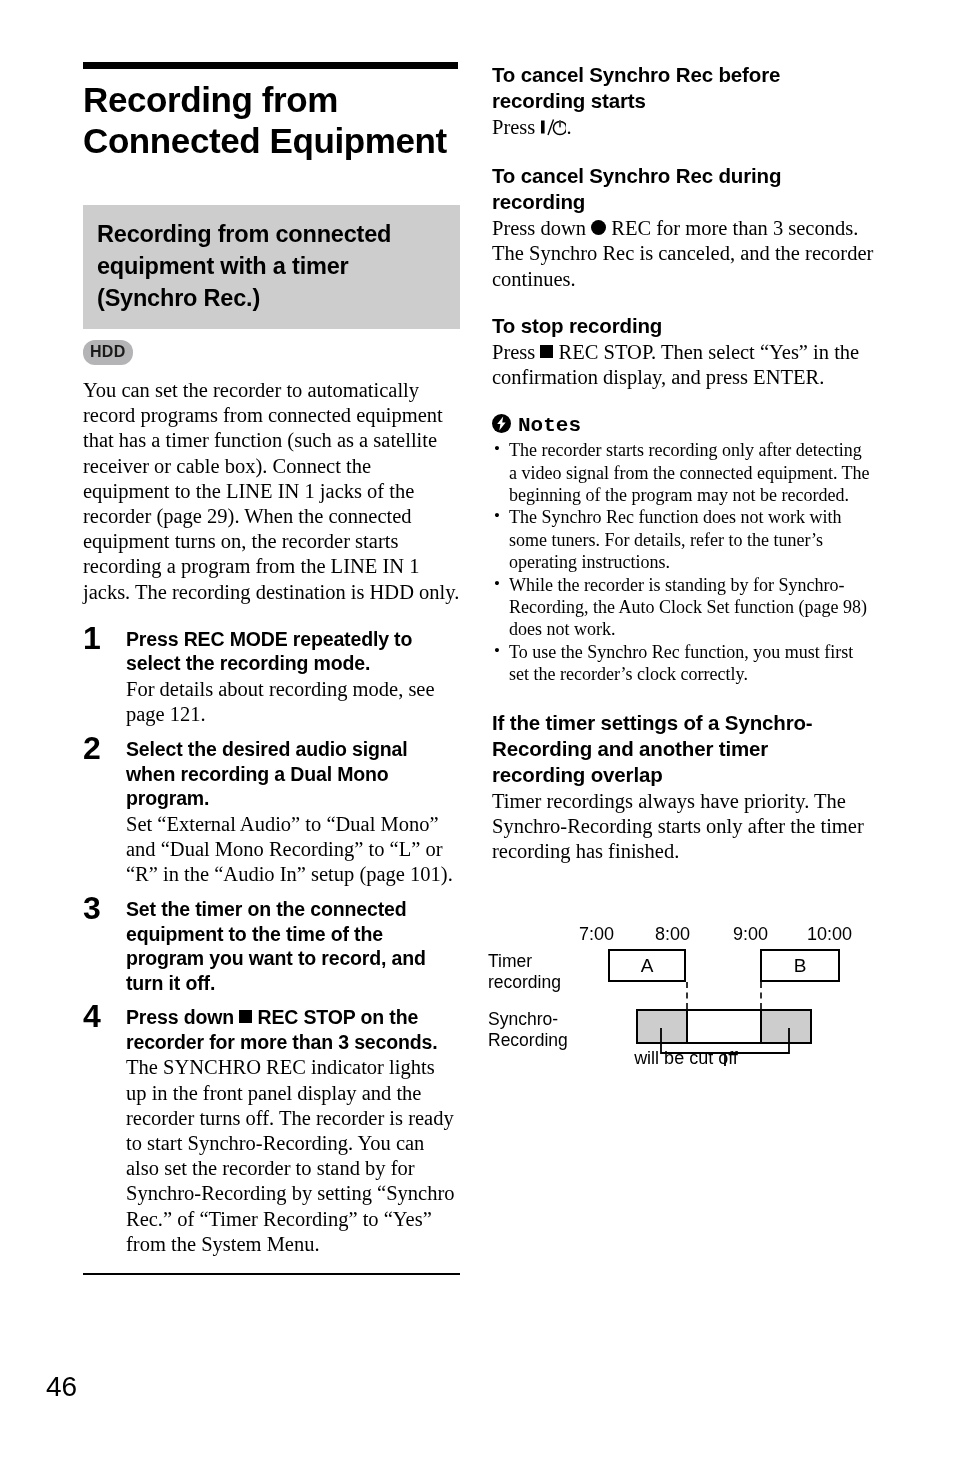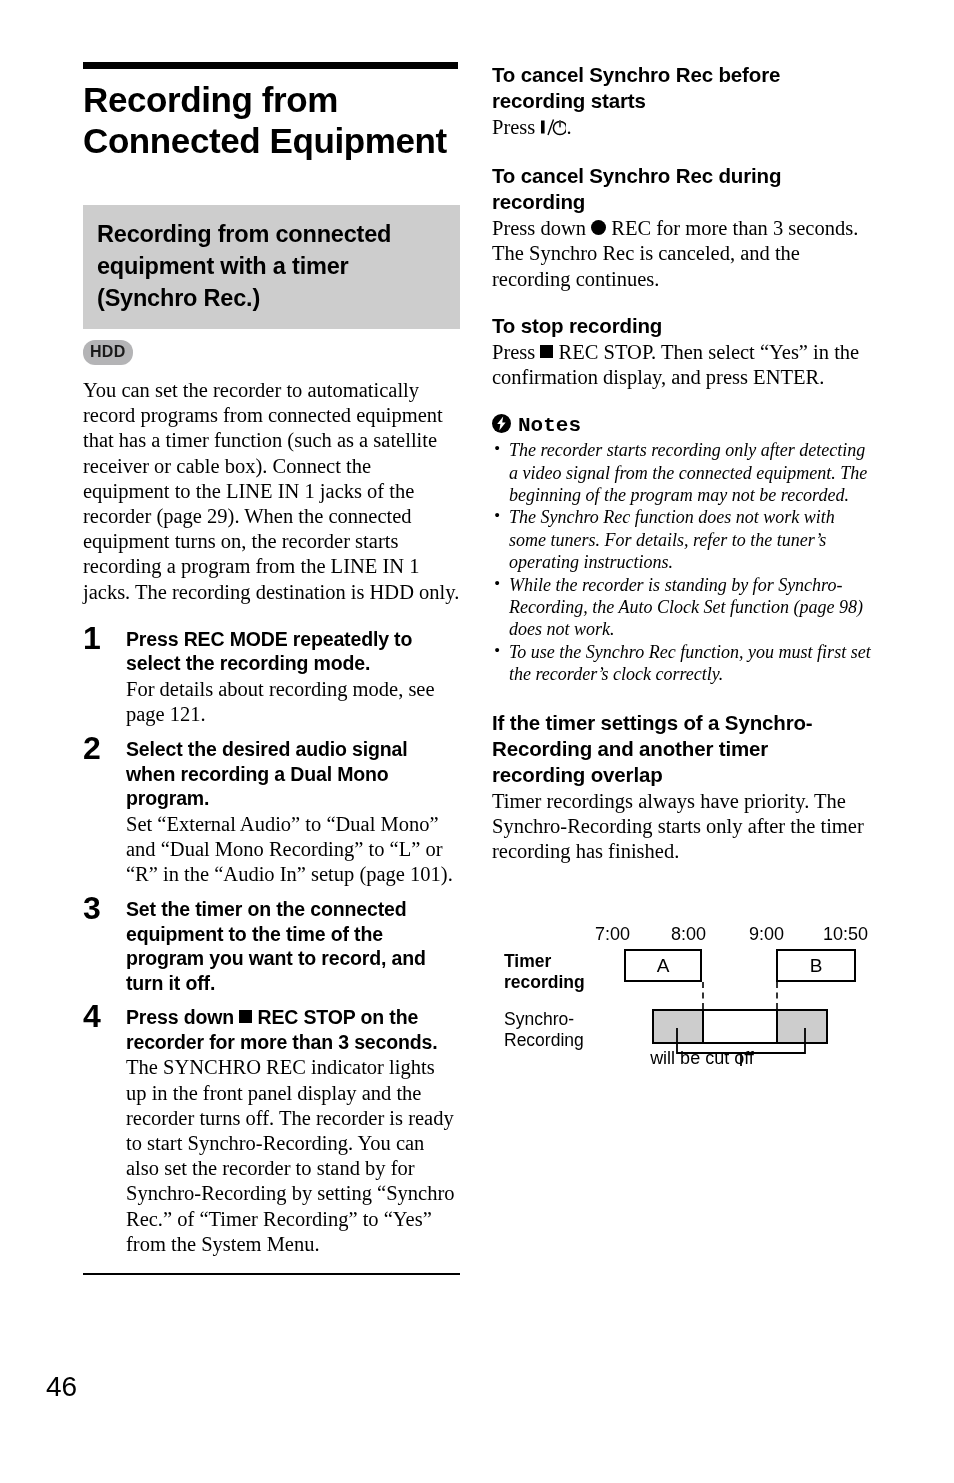--- a/index.html
+++ b/index.html
@@ -147,21 +147,20 @@
     font-family: Liberation Mono, monospace;
     font-weight: bold;
     font-size: 21px;
     line-height: 22px;
   }
   .flash-icon { display: block; }
   ul.notes {
     list-style: none;
     margin: 0;
     padding: 0;
-    font-style: italic;
   }
   ul.notes li {
     position: relative;
     padding-left: 17px;
     font-size: 18px;
     line-height: 22.4px;
     margin-bottom: 0;
   }
   ul.notes li::before {
     content: "\2022";
@@ -188,21 +187,21 @@
     vertical-align: 0px;
   }
   .pwr {
     display: inline-block;
     vertical-align: -2px;
   }
 
   
   #diagram {
     position: absolute;
-    left: 504px;
+    left: 488px;
     top: 918px;
     width: 390px;
     height: 160px;
     font-family: "Liberation Sans", sans-serif;
   }
   #diagram .dlabel {
     position: absolute;
     font-size: 17.5px;
     line-height: 21px;
     white-space: pre-line;
@@ -327,21 +326,21 @@
             <line x1="8" y1="16" x2="13.5" y2="0.5" stroke="#000" stroke-width="1.4"></line>
             <circle cx="20" cy="9" r="6.6" fill="none" stroke="#000" stroke-width="1.5"></circle>
             <rect x="19.2" y="0.8" width="1.6" height="7.6" fill="#fff"></rect>
             <rect x="19.3" y="1.2" width="1.4" height="7.2" fill="#000"></rect>
           </svg></span><span>.</span></p>
   </div>
 
   <div class="block tight">
     <h3 class="sub-head">To cancel Synchro Rec during recording</h3>
     <p class="body"><span>Press down </span><span class="circ"></span><span> REC for more than 3 seconds.</span></p>
-    <p class="body">The Synchro Rec is canceled, and the recording continues.</p>
+    <p class="body">The Synchro Rec is canceled, and the recorder continues.</p>
   </div>
 
   <div class="block">
     <h3 class="sub-head">To stop recording</h3>
     <p class="body"><span>Press </span><span class="sq"></span><span> REC STOP. Then select “Yes” in the confirmation display, and press ENTER.</span></p>
   </div>
 
   <div class="block">
     <div class="notes-head">
       <span class="flash-icon"><svg width="19" height="19" viewBox="0 0 19 19" aria-hidden="true">
@@ -363,23 +362,23 @@
     <p class="body">Timer recordings always have priority. The Synchro-Recording starts only after the timer recording has finished.</p>
   </div>
 
 </div>
 
 <div id="diagram">
 
   <span class="tick" style="left:78px; top:6px; width:48px;">7:00</span>
   <span class="tick" style="left:154px; top:6px; width:48px;">8:00</span>
   <span class="tick" style="left:232px; top:6px; width:48px;">9:00</span>
-  <span class="tick" style="left:306px; top:6px; width:58px;">10:50</span>
-
-  <span class="dlabel" style="left:0px; top:33px;font-weight:bold;">Timer
+  <span class="tick" style="left:306px; top:6px; width:58px;">10:00</span>
+
+  <span class="dlabel" style="left:0px; top:33px;">Timer
 recording</span>
   <span class="dlabel" style="left:0px; top:91px;">Synchro-
 Recording</span>
 
   <div class="tbox" style="left:120px; top:31px; width:78px;">A</div>
   <div class="tbox" style="left:272px; top:31px; width:80px;">B</div>
 
   <div class="dash" style="left:198px; top:64px; height:27px;"></div>
   <div class="dash" style="left:272px; top:64px; height:27px;"></div>
 

